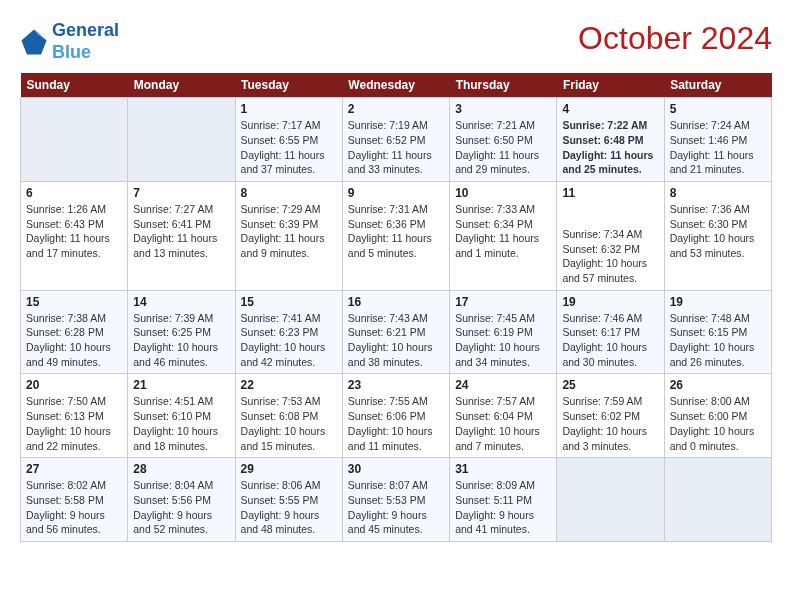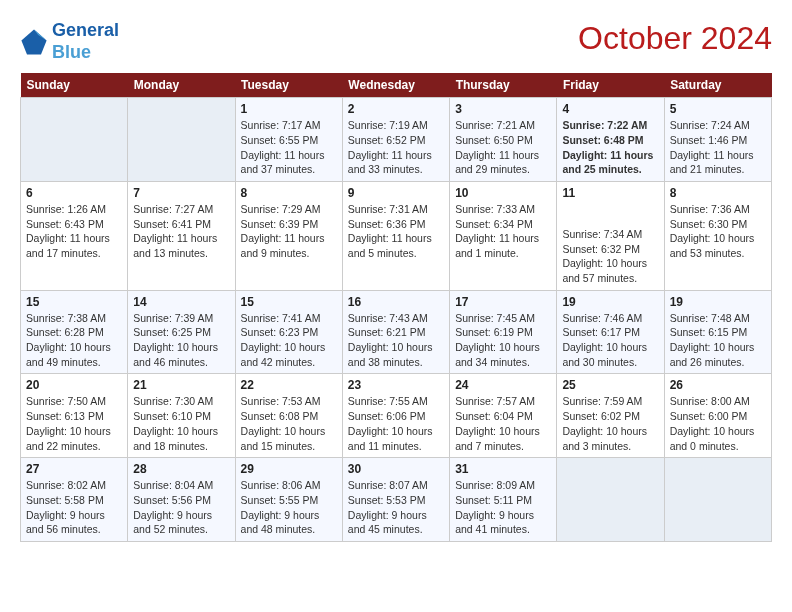--- a/index.html
+++ b/index.html
@@ -244,21 +244,21 @@
       </tr>
       <tr>
         <td>
           <span class="day-num">20</span>
           <div class="day-detail" style="white-space: pre-line;">Sunrise: 7:50 AM
 Sunset: 6:13 PM
 Daylight: 10 hours and 22 minutes.</div>
         </td>
         <td>
           <span class="day-num">21</span>
-          <div class="day-detail" style="white-space: pre-line;">Sunrise: 7:30 AM
+          <div class="day-detail" style="white-space: pre-line;">Sunrise: 4:51 AM
 Sunset: 6:10 PM
 Daylight: 10 hours and 18 minutes.</div>
         </td>
         <td>
           <span class="day-num">22</span>
           <div class="day-detail" style="white-space: pre-line;">Sunrise: 7:53 AM
 Sunset: 6:08 PM
 Daylight: 10 hours and 15 minutes.</div>
         </td>
         <td>

